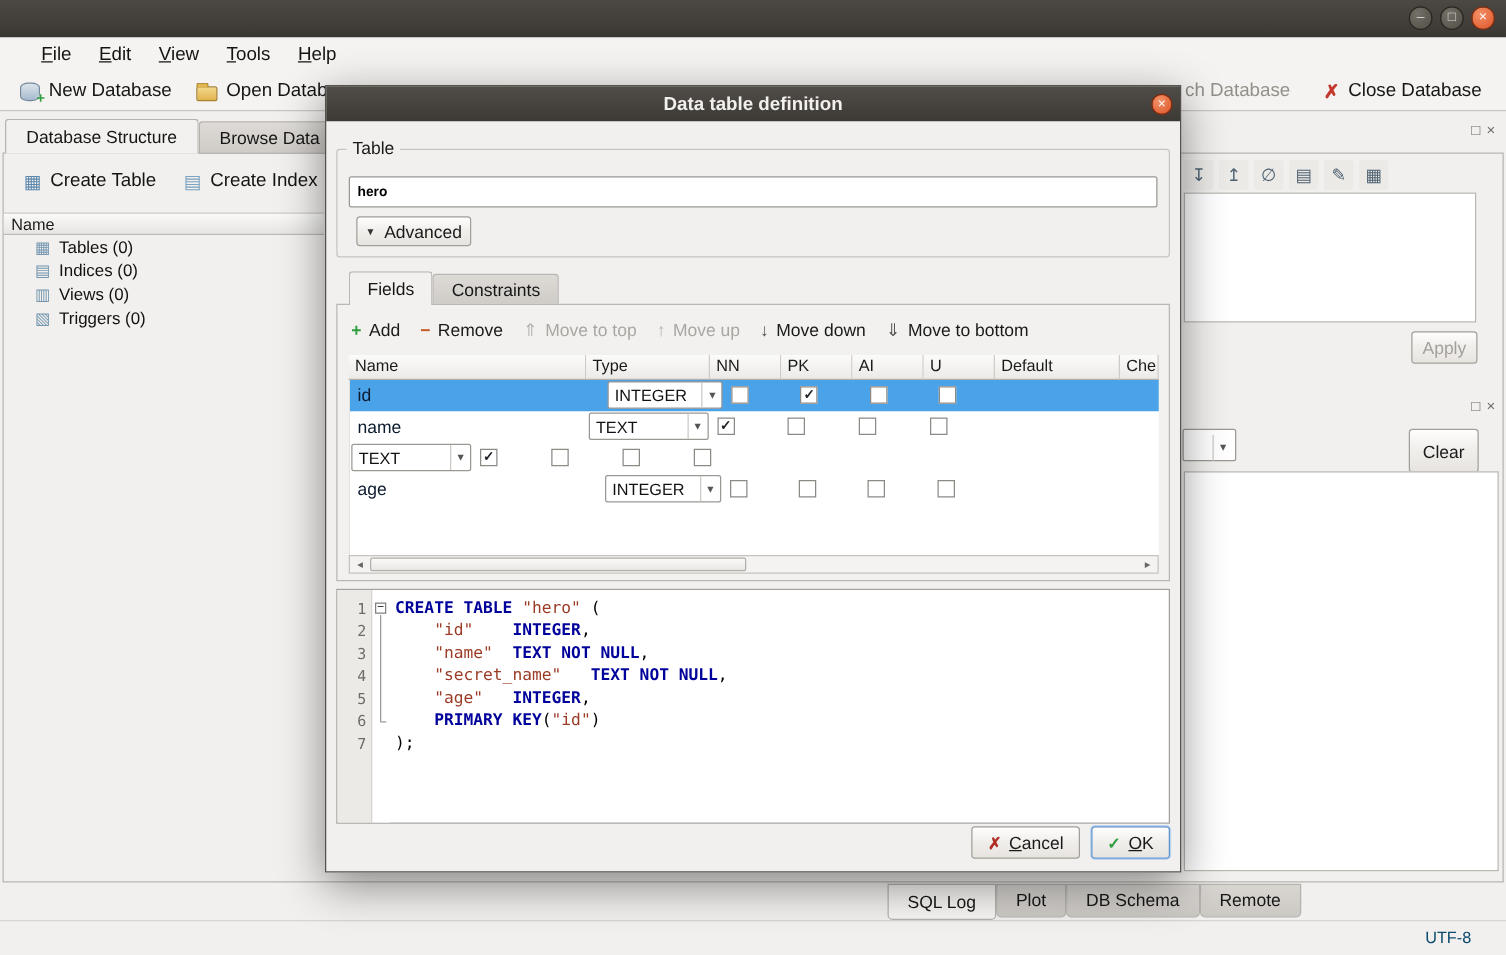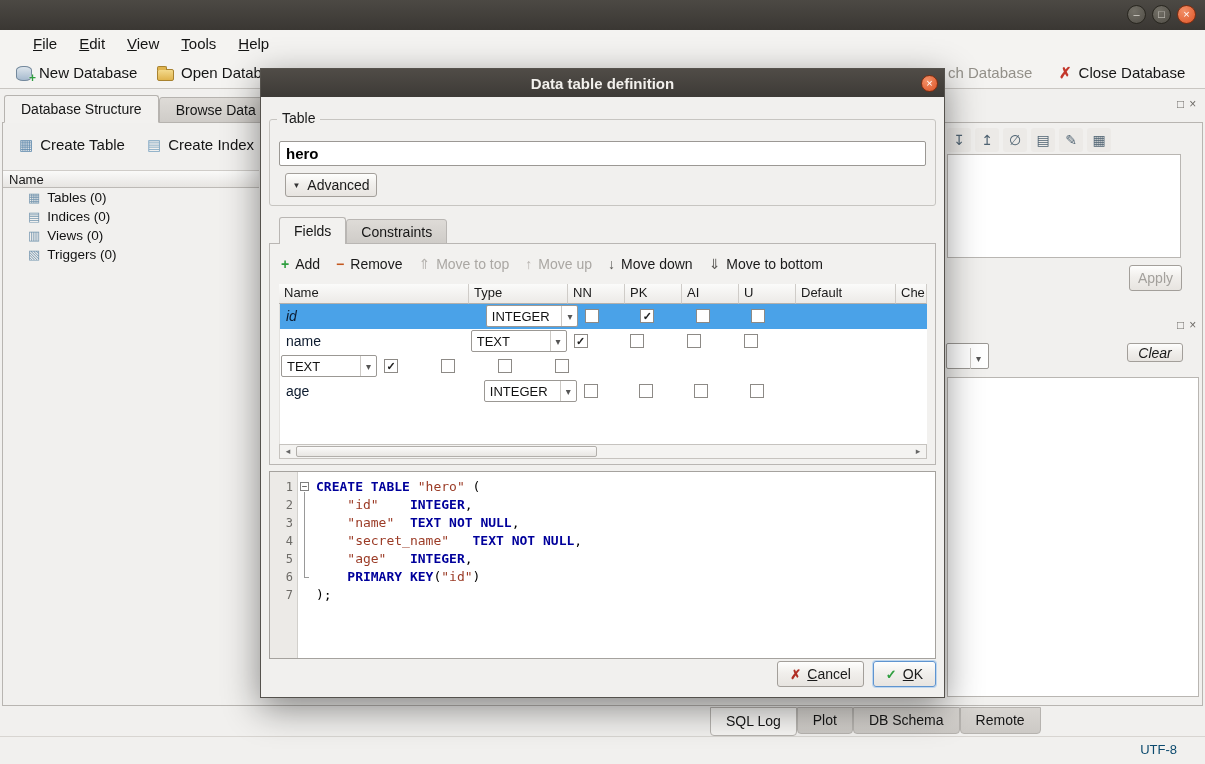--- a/index.html
+++ b/index.html
@@ -50,39 +50,39 @@
 
 
 .dock-ctl{position:absolute;display:flex;gap:5px;color:#6e6b67;font-size:12px;}
 #cell-toolbar{left:947px;top:128px;display:flex;gap:4px;}
 .mini-btn{width:24px;height:24px;display:flex;align-items:center;justify-content:center;font-size:14px;color:#4f6372;border:1px solid transparent;border-radius:3px;background:#eceae7;}
 #cell-editor{left:947px;top:154px;width:234px;height:104px;background:#fff;border:1px solid #b9b6b2;}
 .pbtn{background:linear-gradient(#fefefd,#f1efec 45%,#e7e4e0);border:1px solid #a39f9a;border-radius:3px;font-size:14px;color:#1a1a1a;display:flex;align-items:center;justify-content:center;gap:6px;}
 #apply-btn{left:1129px;top:265px;width:53px;height:26px;color:#a3a09c;}
 #log-combo{left:946px;top:343px;width:43px;height:26px;background:#fff;border:1px solid #9b9894;border-radius:2px;}
 #log-combo .carrow{position:absolute;right:2px;top:4px;width:16px;text-align:center;color:#555;font-size:10px;border-left:1px solid #ccc9c5;}
-#clear-btn{left:1127px;top:343px;width:56px;height:19px;font-style:italic;}
+#clear-btn{left:1127px;top:343px;width:56px;height:35px;}
 #log-area{left:947px;top:377px;width:252px;height:320px;background:#fff;border:1px solid #b9b6b2;}
 
 
 #bottom-tabs{left:710px;top:707px;display:flex;}
 .btab{font-size:14px;padding:0 15px;border:1px solid #b6b3af;color:#161616;}
 .btab.active{height:29px;line-height:27px;background:#f6f5f3;border-radius:0 0 4px 4px;position:relative;z-index:2;}
 .btab.inactive{height:27px;line-height:25px;background:linear-gradient(#d9d6d2,#ccc9c5);border-radius:0 0 4px 4px;}
 #statusbar{left:0;top:736px;width:1205px;height:28px;background:#f1f0ee;border-top:1px solid #d8d5d1;}
 #encoding{position:absolute;right:28px;top:5px;font-size:13px;color:#0c4a6e;margin-left:16px;}
 
 
 #dialog{left:260px;top:68px;width:685px;height:630px;background:#f1f0ee;border:1px solid #55524d;box-shadow:0 10px 34px rgba(0,0,0,.45);z-index:10;}
 #dlg-titlebar{position:absolute;left:0;top:0;width:683px;height:28px;background:linear-gradient(#504c47,#3d3a36);display:flex;align-items:center;justify-content:center;}
 #dlg-title{color:#f2f0ec;font-size:15px;font-weight:bold;}
 #dlg-close{position:absolute;right:6px;top:6px;width:17px;height:17px;border-radius:50%;background:radial-gradient(circle at 35% 30%,#f39269,#dd5326);border:1px solid #7e2d10;color:#fff;font-size:11px;line-height:15px;text-align:center;}
 #dlg-group{position:absolute;left:8px;top:50px;width:667px;height:87px;border:1px solid #c7c5c1;border-radius:3px;}
 #dlg-group-label{position:absolute;left:16px;top:41px;font-size:14px;color:#1a1a1a;background:#f1f0ee;padding:0 5px;}
-#table-name-input{position:absolute;left:18px;top:72px;width:647px;height:25px;border:1px solid #9b9894;border-radius:2px;background:#fff;font-family:"Liberation Sans",sans-serif;font-size:15px;font-weight:bold;padding:0 6px;color:#000;}
+#table-name-input{position:absolute;left:18px;top:72px;width:647px;height:25px;border:1px solid #9b9894;border-radius:2px;background:#fff;font-family:"Liberation Sans",sans-serif;font-size:11px;font-weight:bold;padding:0 6px;color:#000;}
 #advanced-btn{position:absolute;left:24px;top:104px;width:92px;height:24px;display:flex;align-items:center;justify-content:center;gap:7px;}
 .adv-arrow{font-size:8px;color:#333;}
 #dlg-tabs{position:absolute;left:18px;top:148px;display:flex;align-items:flex-end;}
 .dtab{font-size:14px;padding:0 14px;border:1px solid #b9b6b3;color:#161616;}
 .dtab.active{height:27px;line-height:26px;background:#f2f1ef;border-bottom:none;border-radius:3px 3px 0 0;position:relative;z-index:2;}
 .dtab.inactive{height:25px;line-height:24px;background:linear-gradient(#dedbd7,#cfccc8);border-radius:3px 3px 0 0;}
 #dlg-pane{position:absolute;left:8px;top:174px;width:667px;height:222px;border:1px solid #b9b6b3;background:#f2f1ef;}
 #dlg-actions{position:absolute;left:20px;top:181px;height:28px;display:flex;align-items:center;gap:16px;}
 .toolbtn{display:flex;align-items:center;gap:6px;font-size:14px;color:#1a1a1a;}
 .toolbtn.disabled{color:#aaa7a3;}
@@ -297,21 +297,21 @@
           <div class="fh" style="width: 99px;">Type</div>
           <div class="fh" style="width: 57px;">NN</div>
           <div class="fh" style="width: 57px;">PK</div>
           <div class="fh" style="width: 57px;">AI</div>
           <div class="fh" style="width: 57px;">U</div>
           <div class="fh" style="width: 100px;">Default</div>
           <div class="fh" style="width: 31px;">Che</div>
         </div>
       <div id="fbody">
           <div class="frow sel">
-            <div class="fcell fc-name" style="width: 212px; font-style: italic;">id</div>
+            <div class="fcell fc-name" style="width: 212px;">id</div>
             <div class="fcell" style="width: 99px;">
               <div class="combo">
                 <span>INTEGER</span>
                 <span class="carrow">▾</span>
               </div>
             </div>
             <div class="fcell" style="width: 57px;">
               <span class="cb"></span>
             </div>
             <div class="fcell" style="width: 57px;">

